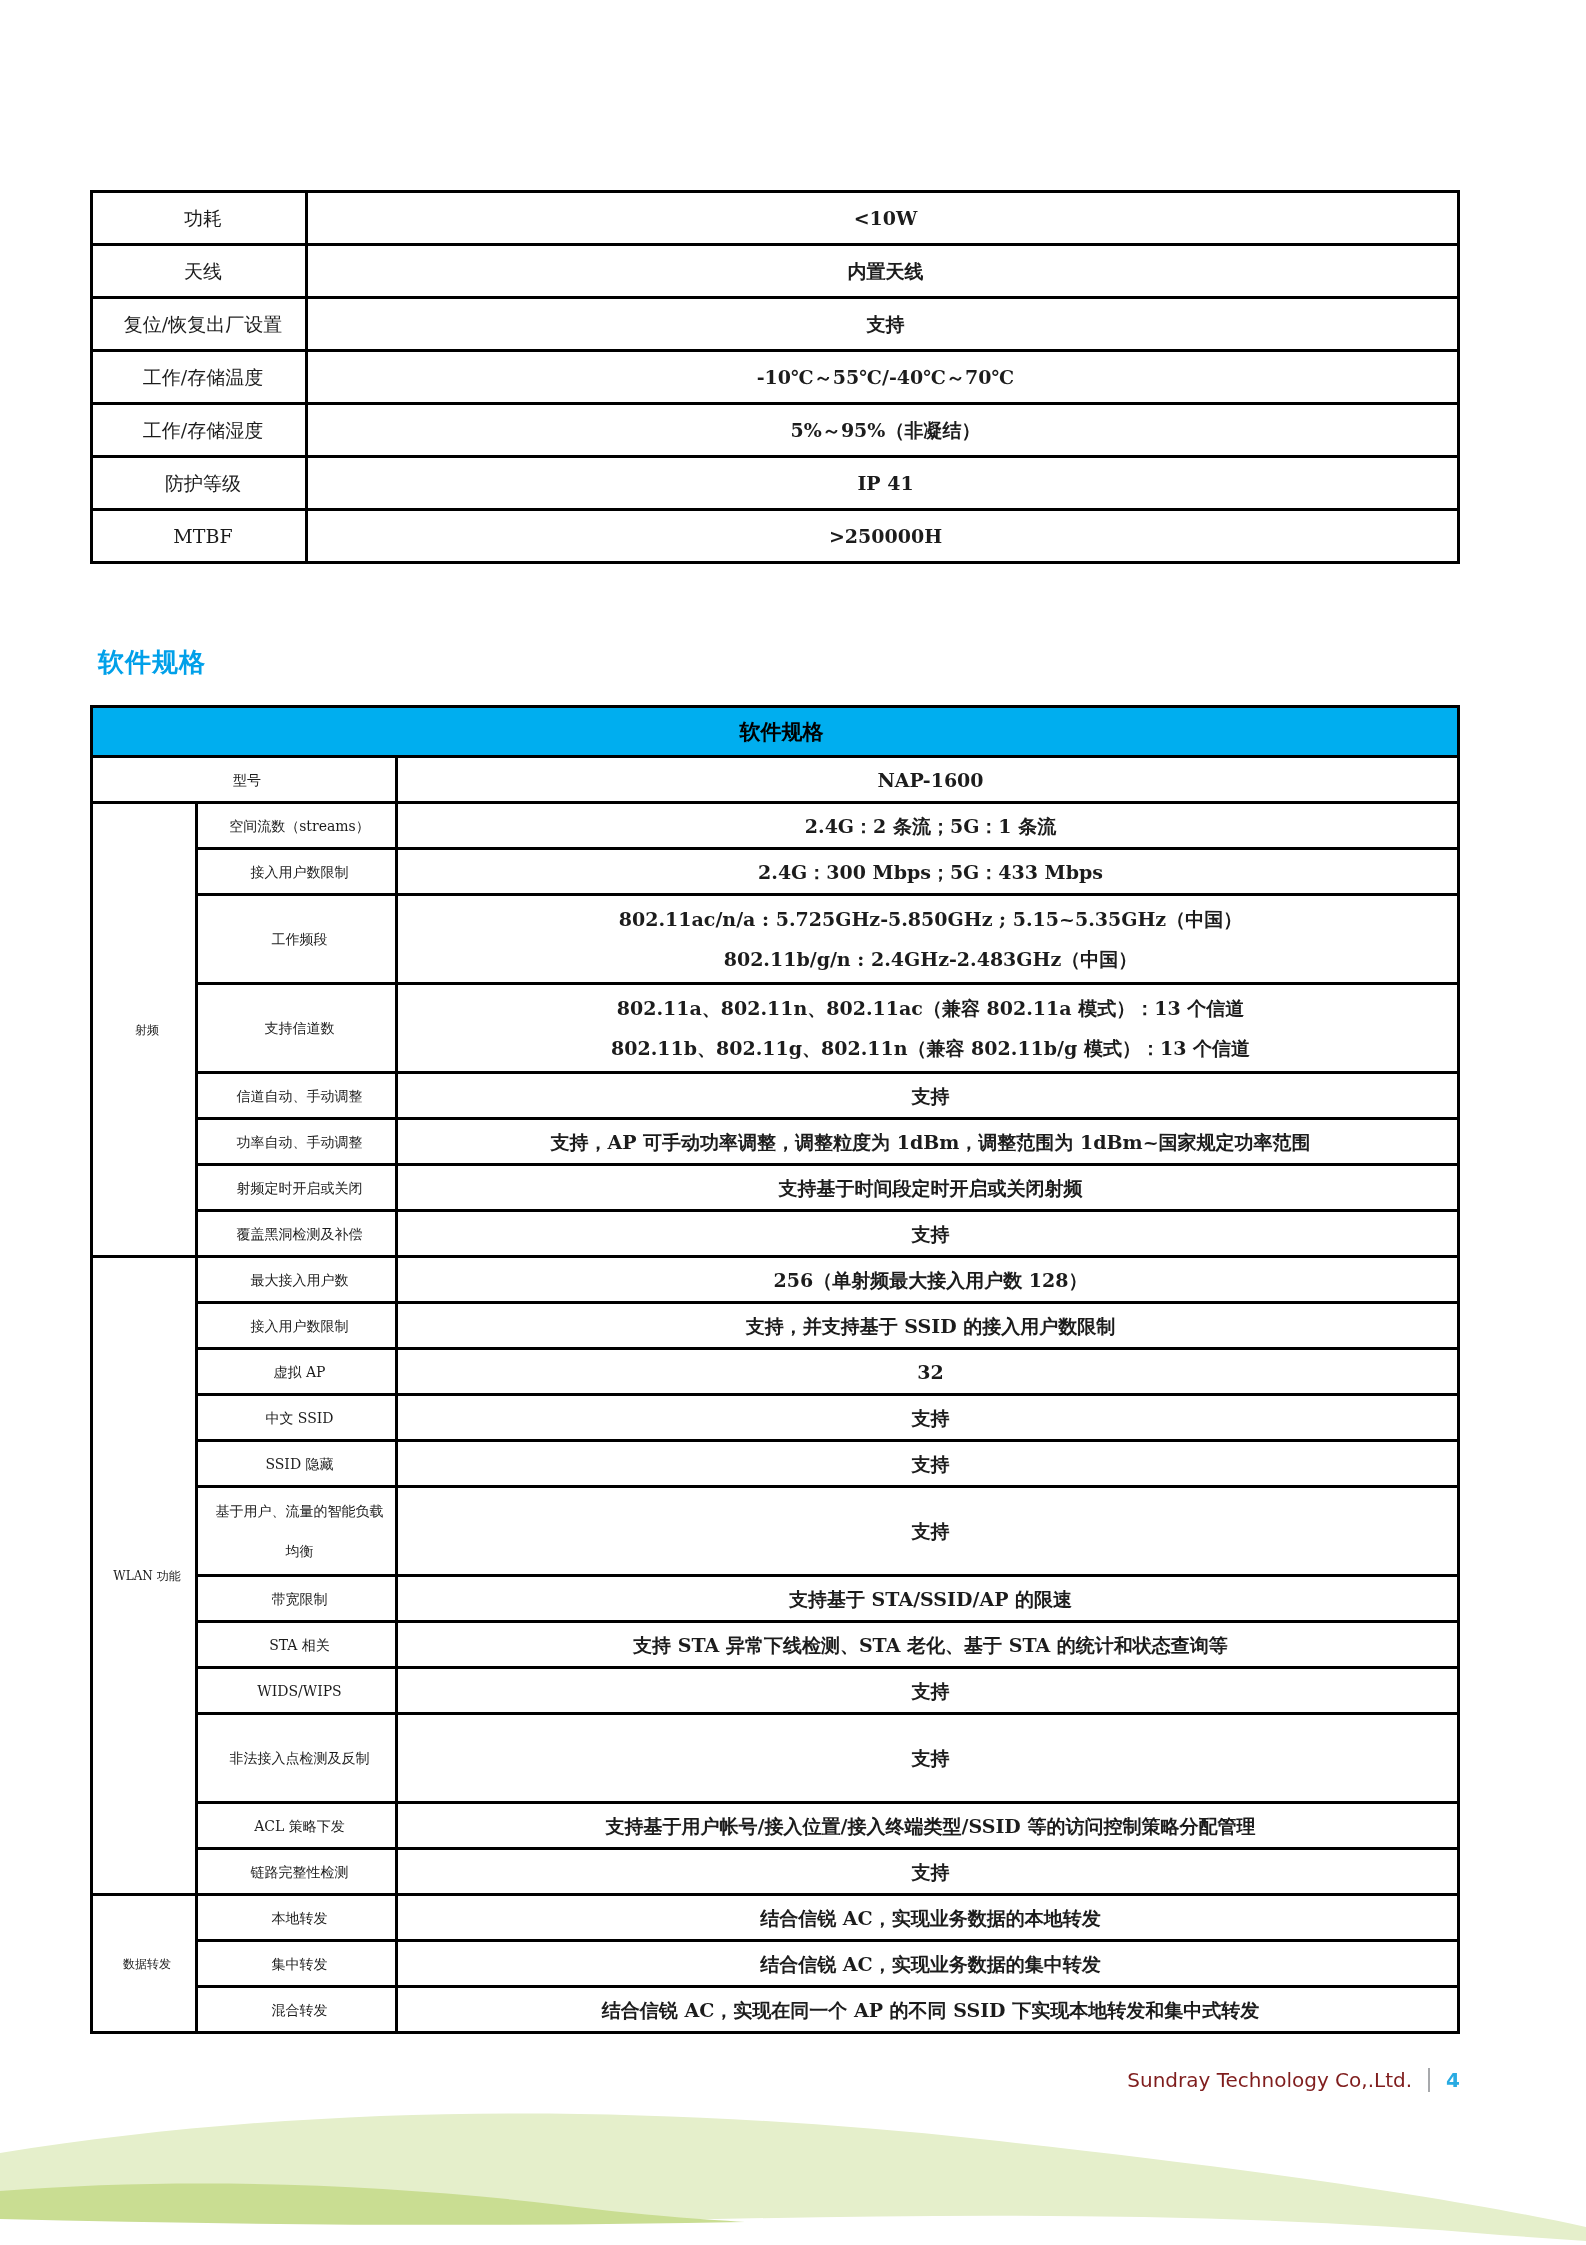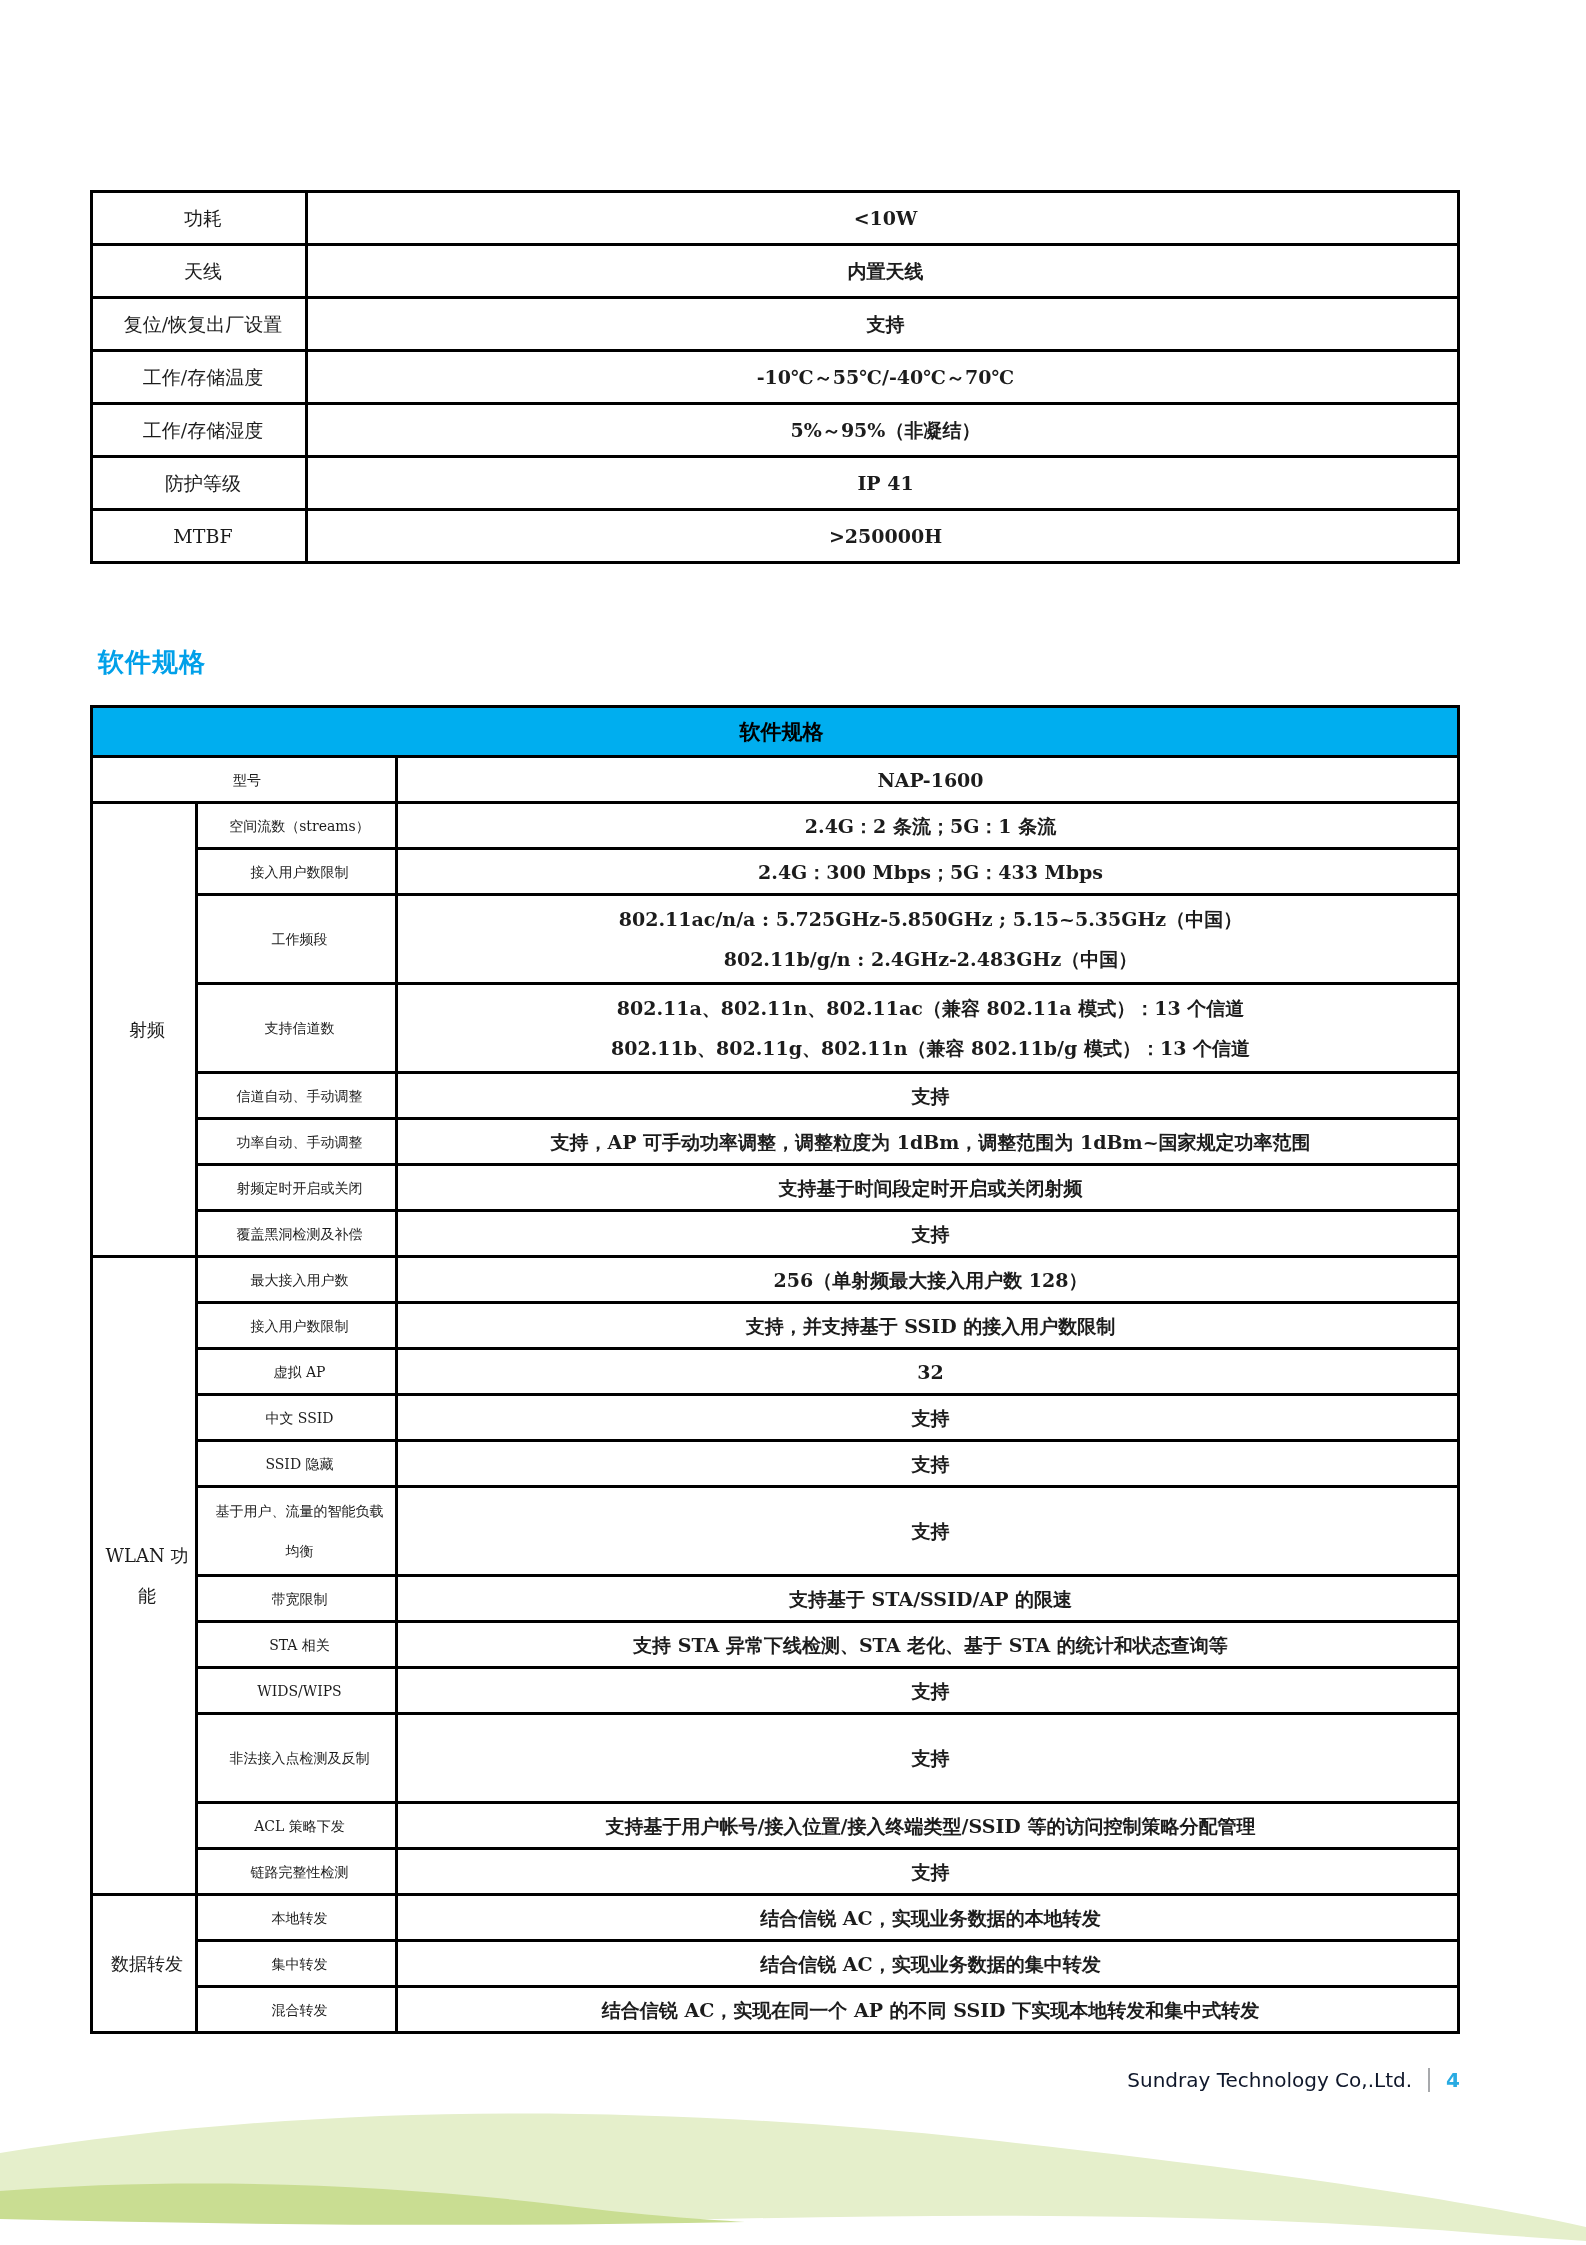--- a/index.html
+++ b/index.html
@@ -23,27 +23,27 @@
               font-size:26px;font-weight:bold;color:#00A0E9;letter-spacing:1px;}
 
   
   table.sw{top:705px;}
   table.sw col.c1{width:105px;}
   table.sw col.c2{width:200px;}
   table.sw td{height:43px;}
   table.sw tr.h2 td{height:86px;}
   table.sw td.band{background:#00AEEF;height:45px;font-family:"DejaVu Sans","Liberation Sans",sans-serif;
                    font-weight:bold;font-size:21px;color:#000;padding-left:14px;}
-  table.sw td.group{padding:0 4px 0 10px;font-size:18px;}
+  table.sw td.group{padding:0 4px 0 10px;font-size:12px;}
   table.sw td.label{font-size:14px;padding:0 6px 0 12px;}
 
   
   .footer{position:absolute;top:2068px;right:126px;display:flex;align-items:center;
           font-family:"DejaVu Sans","Liberation Sans",sans-serif;font-size:20px;}
-  .footer .company{color:#0f172a;}
+  .footer .company{color:#7f1d1d;}
   .footer .sep{display:inline-block;width:2px;height:24px;background:#A7A9AC;margin:0 16px;}
   .footer .pagenum{color:#29ABE2;font-weight:bold;}
 
   
   .waves{position:absolute;left:0;bottom:0;width:1586px;height:150px;}
 </style>
 </head>
 <body>
 
 <div id="page">

